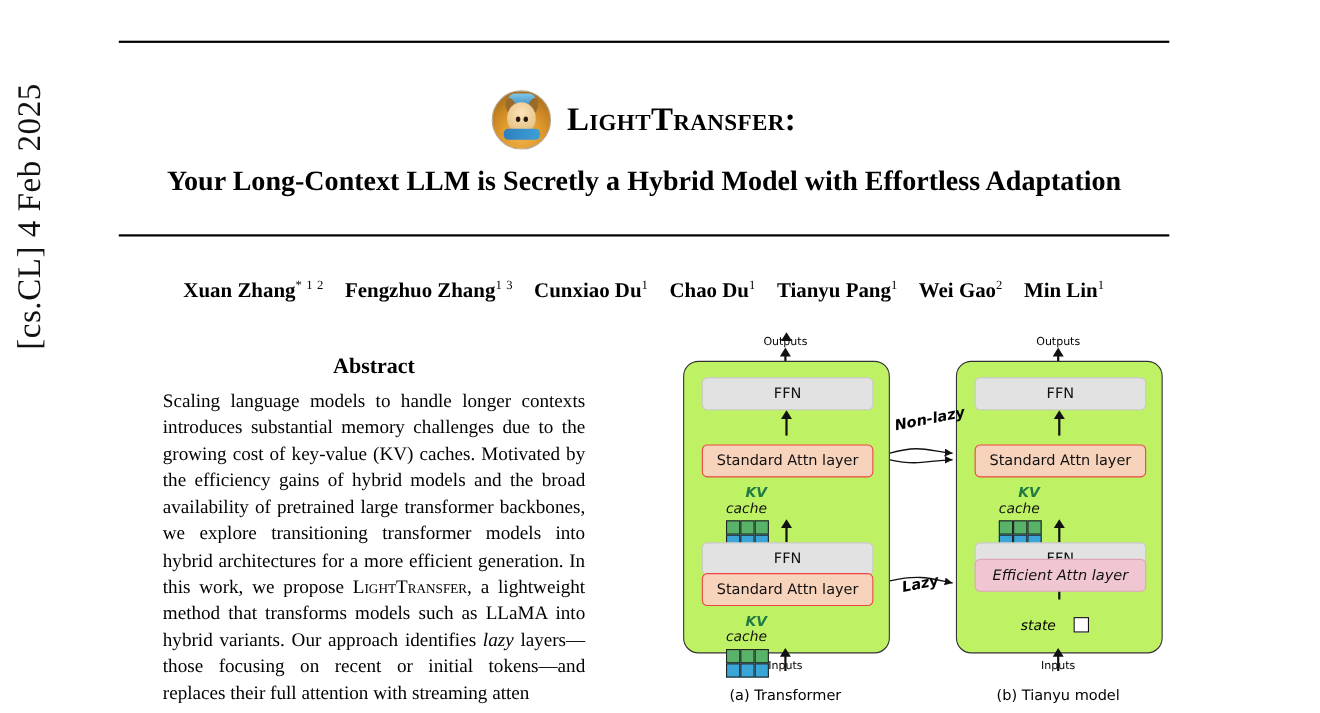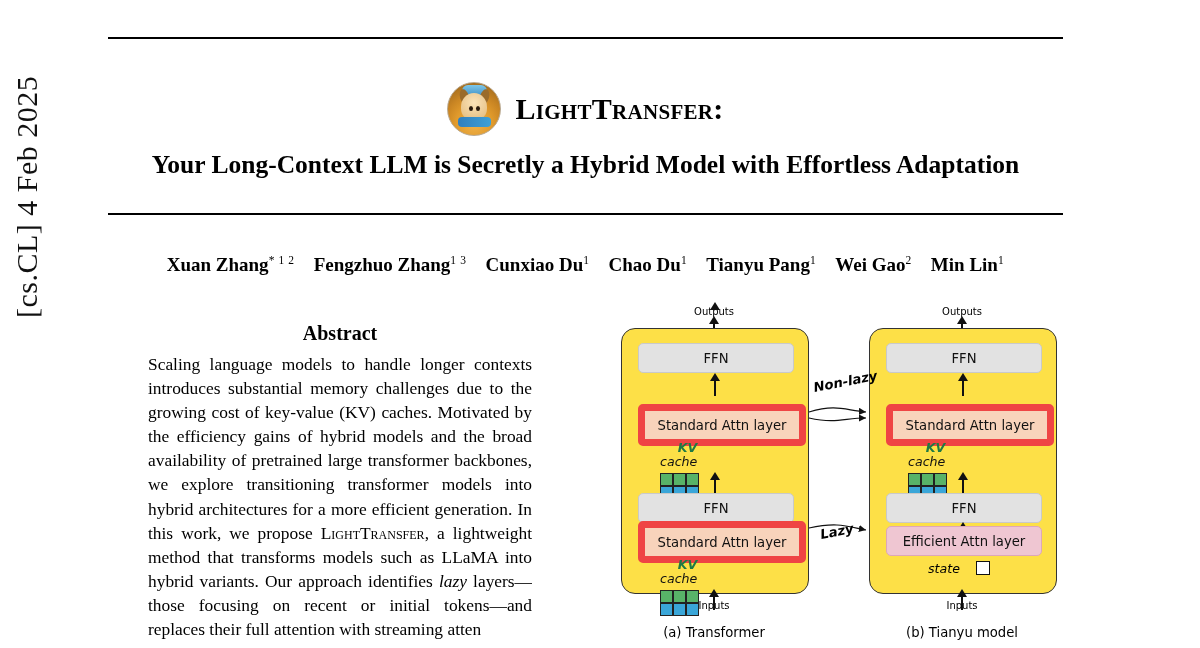--- a/index.html
+++ b/index.html
@@ -189,39 +189,39 @@
     height: 348px;
     font-family: "DejaVu Sans", sans-serif;
   }
   .panel {
     position: absolute;
     top: 28px;
     width: 186px;
     height: 264px;
     border: 1.6px solid #333;
     border-radius: 14px;
-    background: #fde047;
+    background: #bef264;
   }
   .panel-a { left: 17px; }
   .panel-b { left: 265px; }
 
   .blk {
     position: absolute;
     left: 16px;
     width: 154px;
     height: 28px;
     border-radius: 5px;
     display: flex;
     align-items: center;
     justify-content: center;
     font-size: 13.2px;
     color: #111;
   }
   .blk-ffn { background: #e2e2e2; border: 1px solid #c9c9c9; }
-  .blk-std { background: #f8d3bb; border: 7px solid #ef4444; }
+  .blk-std { background: #f8d3bb; border: 1px solid #ef4444; }
   .blk-eff { background: #efc6d2; border: 1px solid #dda7b8; }
 
   .arrow-up {
     position: absolute;
     width: 2px;
     background: #111;
   }
   .arrow-up::after {
     content: "";
     position: absolute;
@@ -392,21 +392,21 @@
             <div class="kv-green"></div>
           <div class="kv-blue"></div>
             <div class="kv-blue"></div>
             <div class="kv-blue"></div>
         </span>
       </div>
       <div class="arrow-up" style="left:92px; top:150px; height:14px;"></div>
 
       <div class="blk blk-ffn" style="top:164px;">FFN</div>
       <div class="arrow-up" style="left:92px; top:200px; height:16px;"></div>
-      <div class="blk blk-eff" style="top:197px;">Efficient Attn layer</div>
+      <div class="blk blk-eff" style="top:179px;font-style:italic;">Efficient Attn layer</div>
 
       <div class="state-row" style="left:58px; top:232px;">
         <span>state</span>
         <span class="state-box"></span>
       </div>
     </div>
 
     <div class="arrow-up" style="left:357px; top:296px; height:14px;"></div>
     <div class="io-label" style="left:265px; top:300px;">Inputs</div>
     <div class="cap" style="left:265px; top:325px;">(b) Tianyu model</div>

